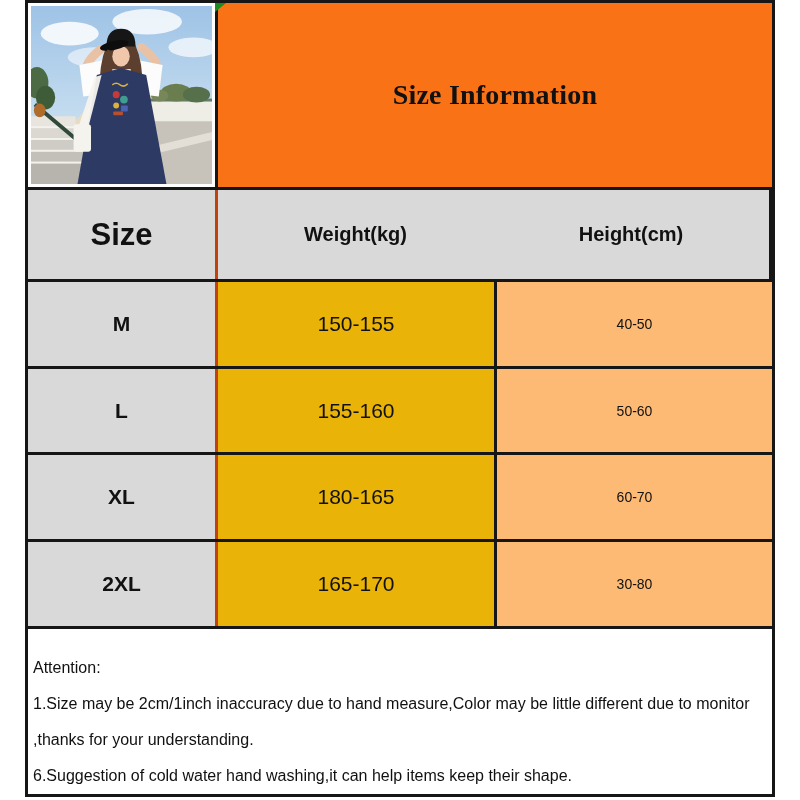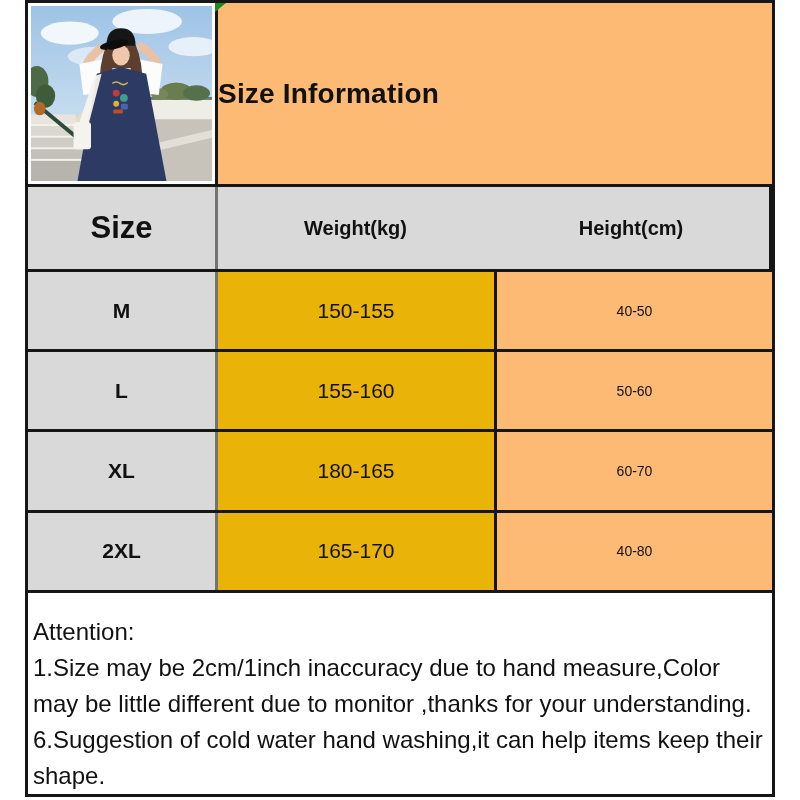--- a/index.html
+++ b/index.html
@@ -16,44 +16,44 @@
     display:flex;flex-direction:column;
   }
 
   
   .top-row{display:flex;height:190px;border-bottom:3px solid #161616;}
   .photo-cell{
     width:190px;border-right:3px solid #161616;background:#fff;padding:3px;
   }
   .photo-cell svg{display:block;width:100%;height:100%;}
   .title-cell{
-    flex:1;background:#fdba74;display:flex;align-items:center;justify-content:flex-start;
+    flex:1;background:#f97316;display:flex;align-items:center;justify-content:center;font-family:Liberation Serif, serif;
   }
   .title-cell span{font-weight:bold;font-size:28px;letter-spacing:.2px;}
 
   
   .corner-flag{
     position:absolute;left:187px;top:0;width:0;height:0;z-index:3;
     border-top:9px solid #1d8a1d;border-right:11px solid transparent;
   }
 
   
   .t-row{display:flex;border-bottom:3px solid #161616;height:88px;}
   .t-row.t-head{height:93px;}
   .c{display:flex;align-items:center;justify-content:center;}
-  .c1{width:190px;border-right:3px solid #737373;background:#d9d9d9;font-weight:bold;font-size:21px;}
+  .c1{width:190px;border-right:3px solid #c2410c;background:#d9d9d9;font-weight:bold;font-size:21px;}
   .c2{width:279px;border-right:3px solid #161616;background:#eab308;font-size:21px;}
   .c3{flex:1;background:#fdba74;font-size:14px;}
   .t-head .c1{font-size:31px;}
   .t-head .c2,.t-head .c3{font-weight:bold;font-size:20px;background:#d9d9d9;}
 
   
   .attention{
     flex:1;background:#ffffff;padding:21px 8px 0 5px;
-    font-size:24px;line-height:36px;
+    font-size:16px;line-height:36px;
   }
   .att-line{white-space:normal;}
 </style>
 </head>
 <body>
 
 <div class="sheet">
 
   <div class="top-row">
     <div class="photo-cell">
@@ -149,21 +149,21 @@
 
   <div class="t-row">
     <div class="c c1">XL</div>
     <div class="c c2">180-165</div>
     <div class="c c3">60-70</div>
   </div>
 
   <div class="t-row">
     <div class="c c1">2XL</div>
     <div class="c c2">165-170</div>
-    <div class="c c3">40-80</div>
+    <div class="c c3">30-80</div>
   </div>
 
   <div class="attention">
     <div class="att-line">Attention:</div>
     <div class="att-line">1.Size may be 2cm/1inch inaccuracy due to hand measure,Color may be little different due to monitor ,thanks for your understanding.</div>
     <div class="att-line">6.Suggestion of cold water hand washing,it can help items keep their shape.</div>
   </div>
 
 </div>
 

